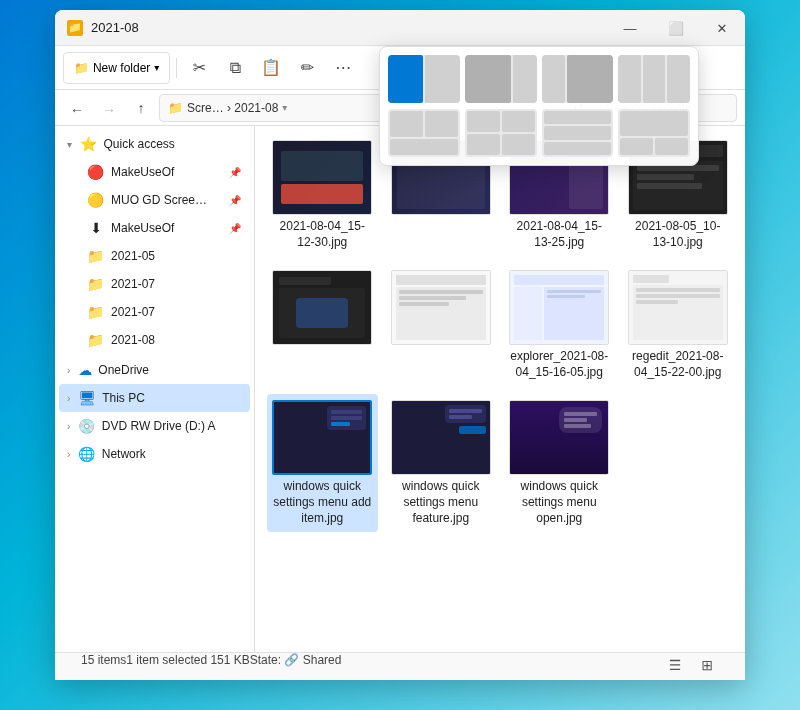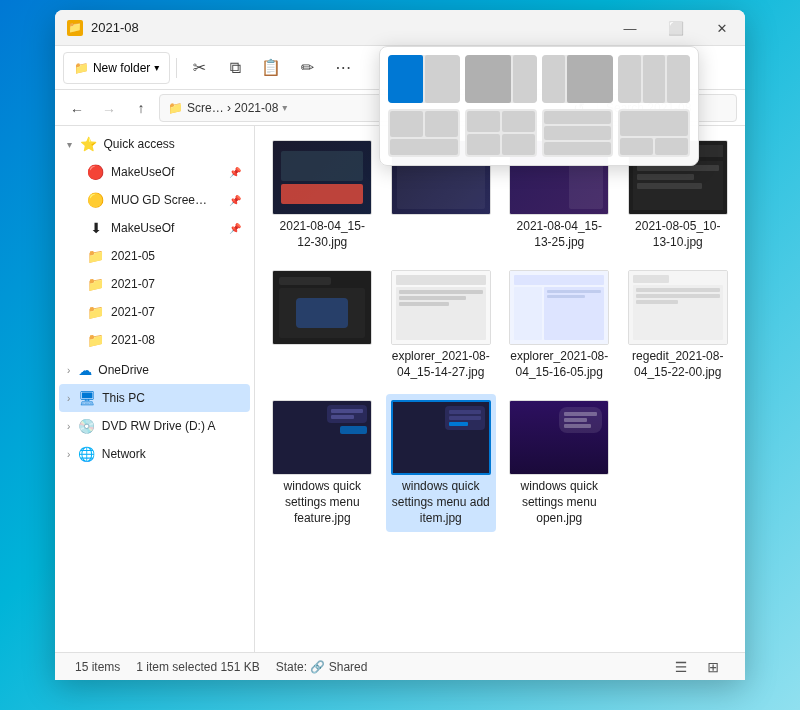--- a/index.html
+++ b/index.html
@@ -242,28 +242,27 @@
       font-size: 12px;
       text-align: center;
       color: #222;
       word-break: break-word;
       line-height: 1.3;
       max-width: 110px;
     }
     
     .status-bar {
       display: flex;
-      align-items: center;
+      align-items: flex-start;
       height: 28px;
       border-top: 1px solid #e0e0e0;
-      padding: 0 20px;
+      padding: 0 26px;
       font-size: 12px;
       color: #444;
       background: #f9f9f9;
-      gap: 16px;
     }
     .status-right {
       margin-left: auto;
       display: flex;
       gap: 8px;
     }
     .view-btn {
       width: 24px;
       height: 24px;
       display: flex; align-items: center; justify-content: center;
@@ -540,21 +539,20 @@
           <div class="file-thumb">
             <div style="width:100%;height:100%;background:#f8f8f8;display:flex;flex-direction:column;padding:4px;gap:2px;">
               <div style="height:10px;background:#e0e0e0;border-radius:1px;"></div>
               <div style="flex:1;background:#ebebeb;border-radius:1px;display:flex;flex-direction:column;gap:2px;padding:3px;">
                 <div style="height:4px;background:#ccc;border-radius:1px;"></div>
                 <div style="height:4px;background:#ccc;border-radius:1px;width:80%;"></div>
                 <div style="height:4px;background:#ccc;border-radius:1px;width:60%;"></div>
               </div>
             </div>
           </div>
-          <span class="file-name">explorer_2021-08-04_15-14-27.jpg</span>
         </div>
 
         <div class="file-item">
           <div class="file-thumb">
             <div style="width:100%;height:100%;background:#f0f4ff;display:flex;flex-direction:column;padding:4px;gap:2px;">
               <div style="height:10px;background:#dde4ff;border-radius:1px;"></div>
               <div style="flex:1;display:flex;gap:2px;">
                 <div style="flex:1;background:#e8eeff;border-radius:1px;"></div>
                 <div style="flex:2;background:#dde4ff;border-radius:1px;display:flex;flex-direction:column;gap:2px;padding:3px;">
                   <div style="height:3px;background:#c0ccee;border-radius:1px;"></div>
@@ -574,44 +572,44 @@
                 <div style="height:4px;background:#d5d5d5;border-radius:1px;"></div>
                 <div style="height:4px;background:#d5d5d5;border-radius:1px;"></div>
                 <div style="height:4px;background:#d5d5d5;border-radius:1px;width:50%;"></div>
               </div>
             </div>
           </div>
           <span class="file-name">regedit_2021-08-04_15-22-00.jpg</span>
         </div>
 
 
-        <div class="file-item">
-          <div class="file-thumb">
-            <div style="width:100%;height:100%;background:#1c1c3a;display:flex;flex-direction:column;align-items:flex-end;padding:4px;gap:3px;">
-              <div style="width:45%;background:#2a2a5a;border-radius:4px;padding:4px;display:flex;flex-direction:column;gap:2px;">
-                <div style="height:4px;background:#4a4a8a;border-radius:1px;"></div>
-                <div style="height:4px;background:#4a4a8a;border-radius:1px;width:70%;"></div>
-              </div>
-              <div style="width:30%;height:8px;background:#0078d4;border-radius:2px;opacity:0.7;"></div>
-            </div>
-          </div>
-          <span class="file-name">windows quick settings menu feature.jpg</span>
-        </div>
-
         <div class="file-item selected">
           <div class="file-thumb" style="border:2px solid #0078d4;">
             <div style="width:100%;height:100%;background:#1c1c3a;display:flex;flex-direction:column;align-items:flex-end;padding:4px;gap:3px;">
               <div style="width:45%;background:#2a2a5a;border-radius:4px;padding:4px;display:flex;flex-direction:column;gap:2px;">
                 <div style="height:4px;background:#3d3d7a;border-radius:1px;"></div>
                 <div style="height:4px;background:#3d3d7a;border-radius:1px;"></div>
                 <div style="height:4px;background:#0078d4;border-radius:1px;width:60%;"></div>
               </div>
             </div>
           </div>
           <span class="file-name">windows quick settings menu add item.jpg</span>
+        </div>
+
+        <div class="file-item">
+          <div class="file-thumb">
+            <div style="width:100%;height:100%;background:#1c1c3a;display:flex;flex-direction:column;align-items:flex-end;padding:4px;gap:3px;">
+              <div style="width:45%;background:#2a2a5a;border-radius:4px;padding:4px;display:flex;flex-direction:column;gap:2px;">
+                <div style="height:4px;background:#4a4a8a;border-radius:1px;"></div>
+                <div style="height:4px;background:#4a4a8a;border-radius:1px;width:70%;"></div>
+              </div>
+              <div style="width:30%;height:8px;background:#0078d4;border-radius:2px;opacity:0.7;"></div>
+            </div>
+          </div>
+          <span class="file-name">windows quick settings menu feature.jpg</span>
         </div>
 
         <div class="file-item">
           <div class="file-thumb">
             <div style="width:100%;height:100%;background:linear-gradient(180deg,#2d1060 0%,#1a0a3a 100%);display:flex;flex-direction:column;align-items:flex-end;justify-content:flex-start;padding:6px;gap:3px;">
               <div style="width:50%;background:rgba(255,255,255,0.1);border-radius:8px;padding:5px;display:flex;flex-direction:column;gap:2px;">
                 <div style="height:4px;background:rgba(255,255,255,0.3);border-radius:1px;"></div>
                 <div style="height:4px;background:rgba(255,255,255,0.3);border-radius:1px;width:70%;"></div>
                 <div style="height:4px;background:rgba(255,255,255,0.3);border-radius:1px;width:80%;"></div>
               </div>

